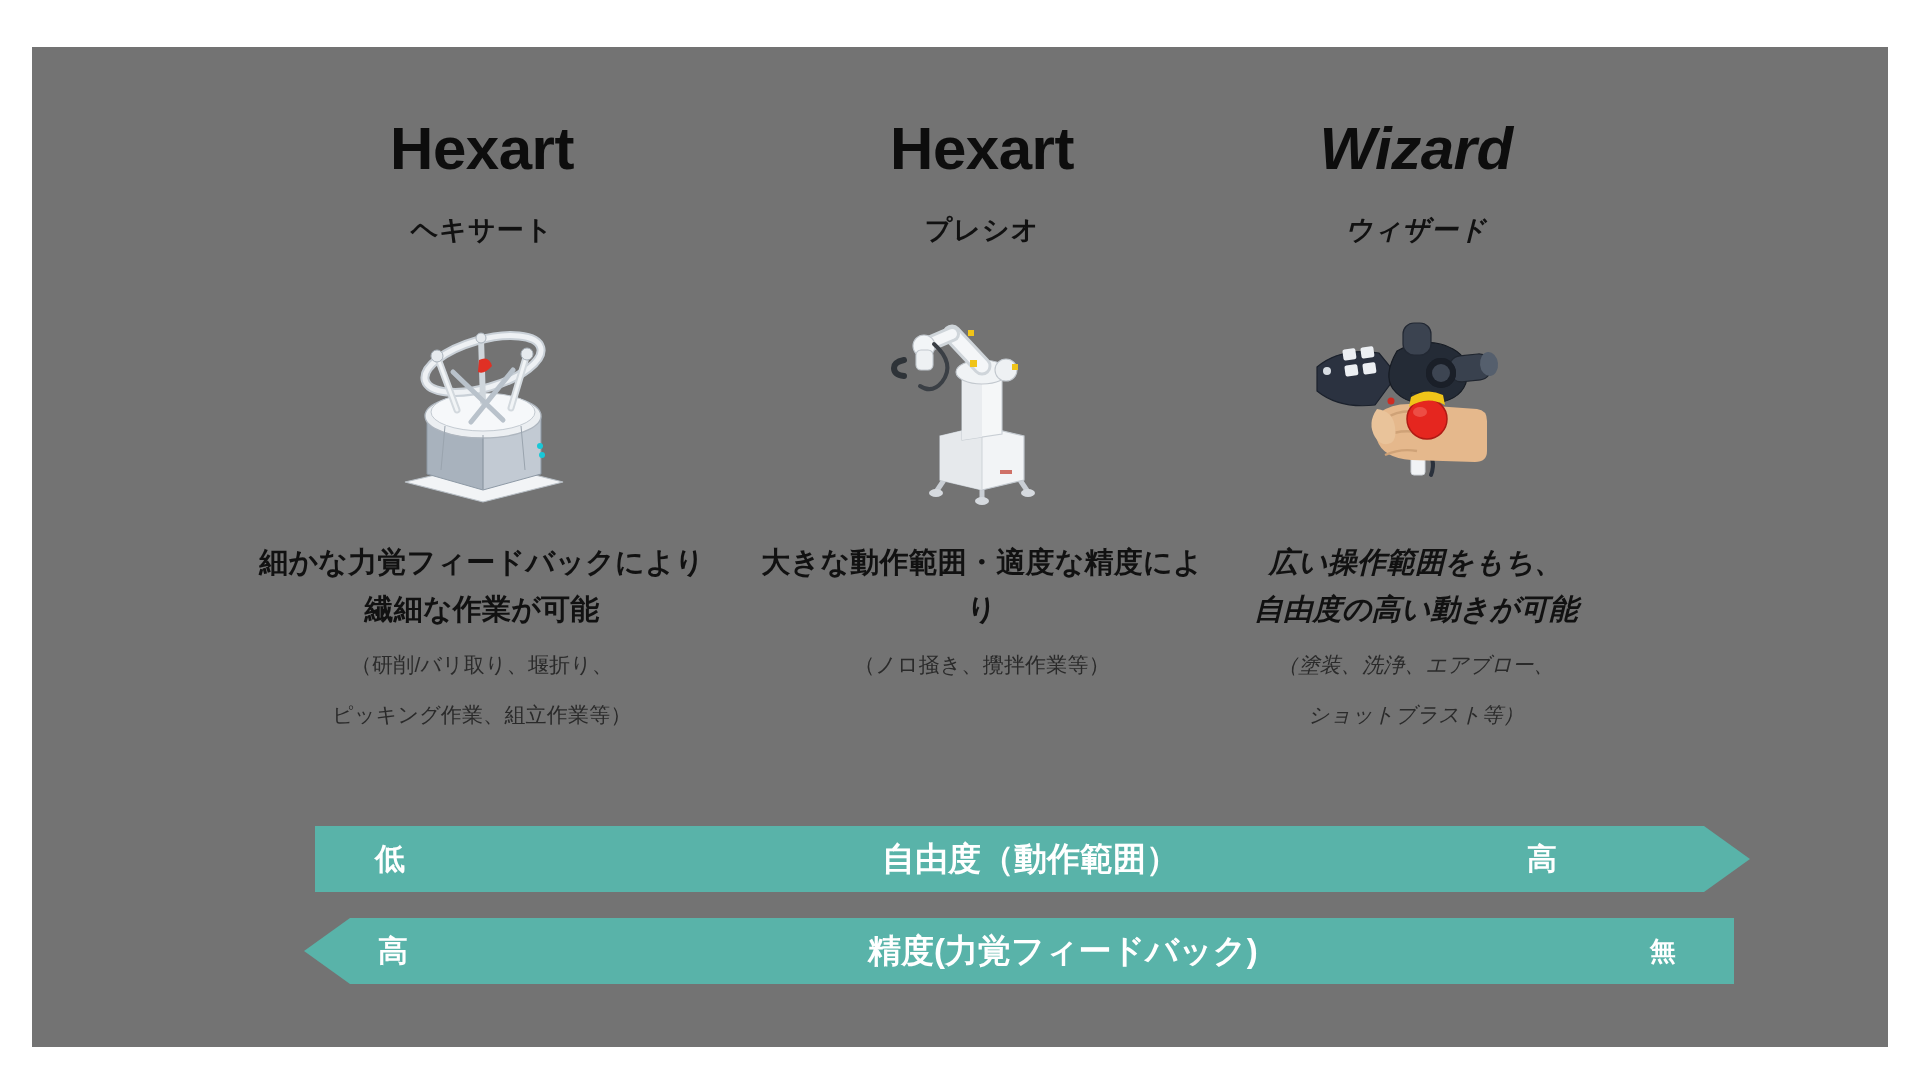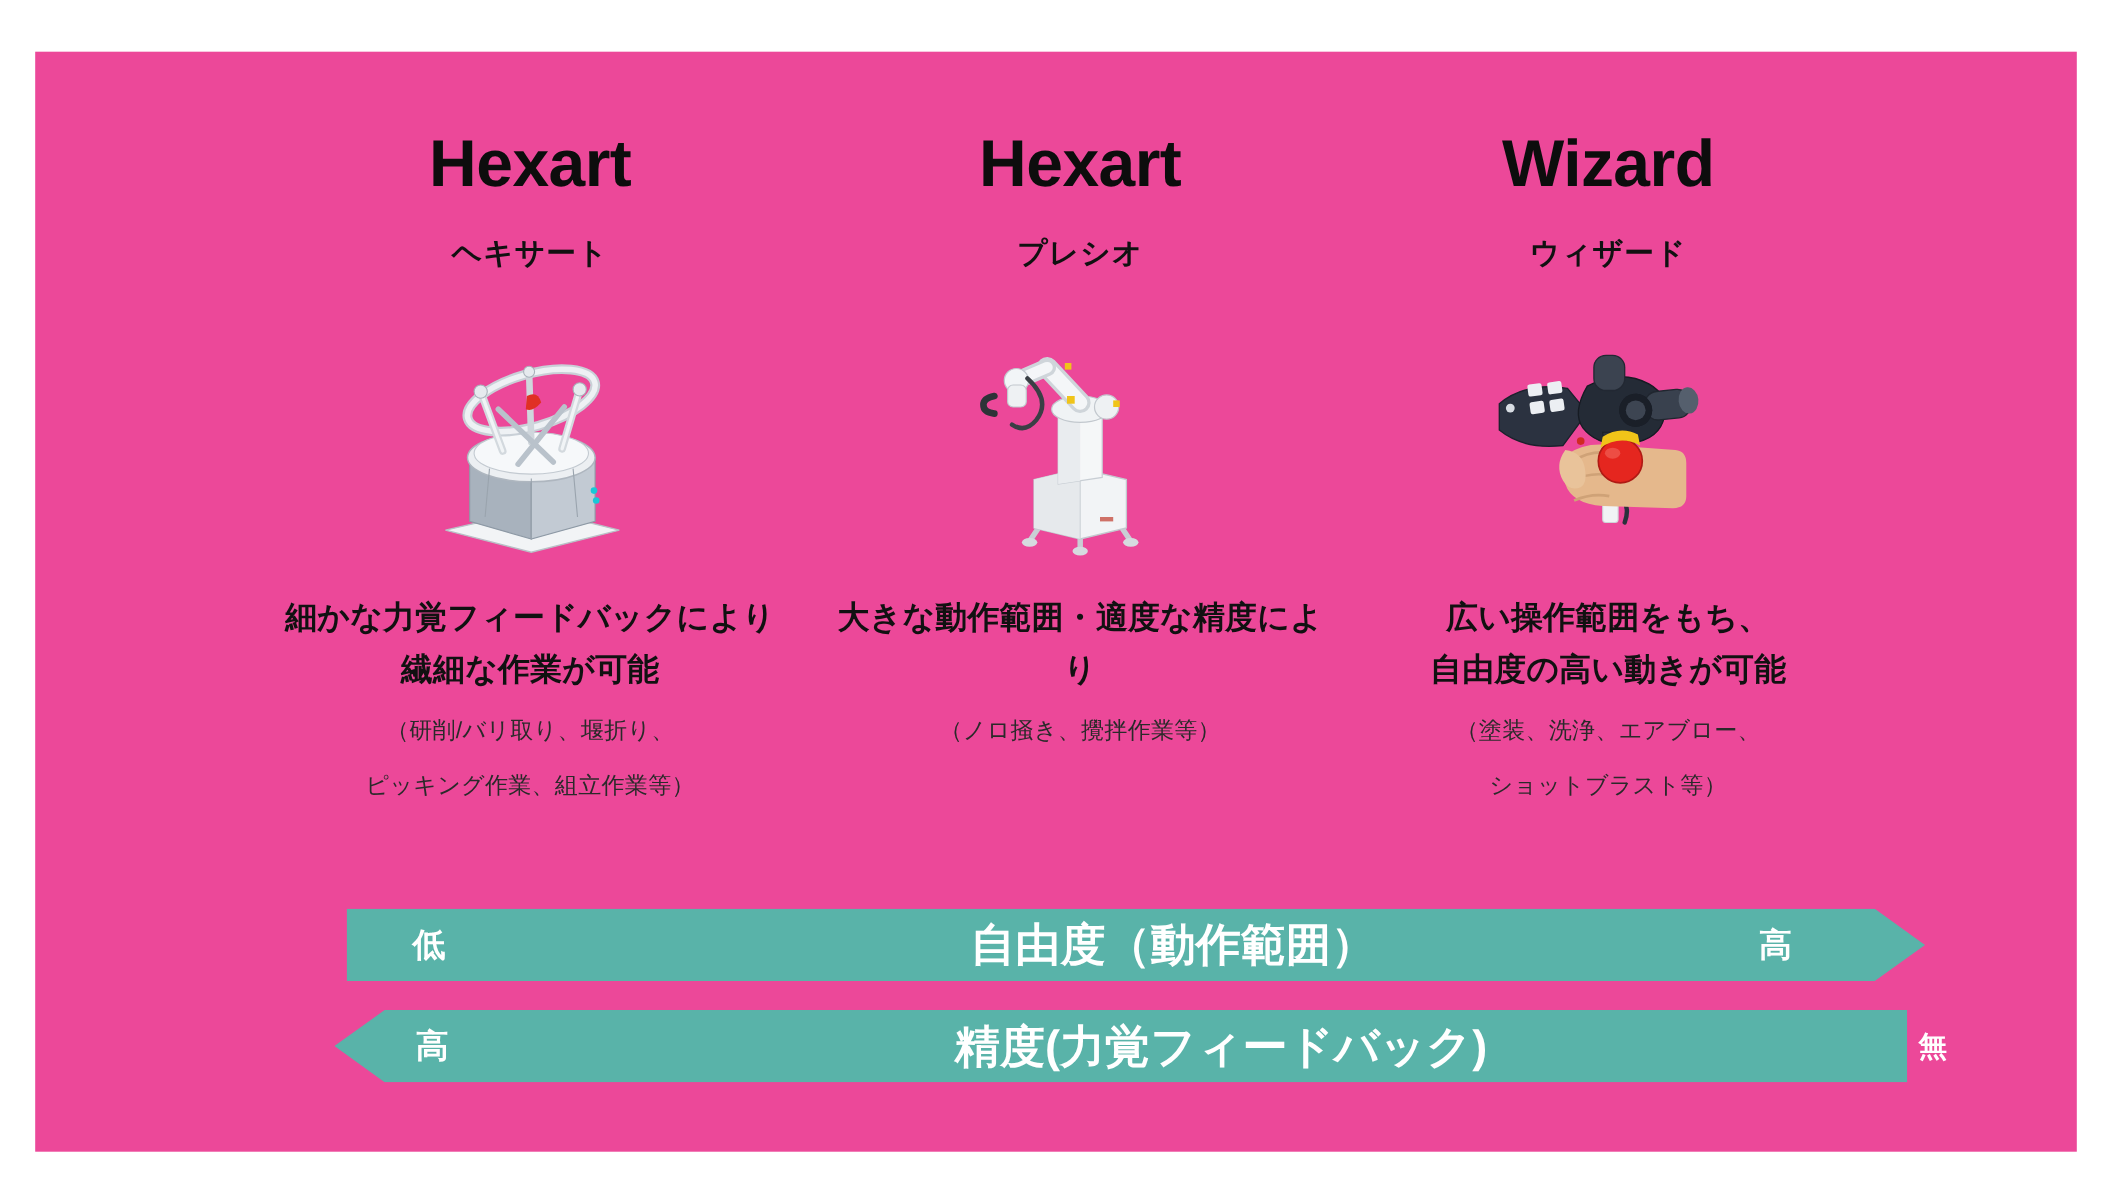--- a/index.html
+++ b/index.html
@@ -12,41 +12,41 @@
     overflow: hidden;
     font-family: "Liberation Sans", "DejaVu Sans", sans-serif;
   }
 
   #slide-canvas {
     position: absolute;
     left: 32px;
     top: 47px;
     width: 1856px;
     height: 1000px;
-    background: #ec4899;
+    background: #737373;
   }
 
   
   .columns-row {
     position: absolute;
     left: 0;
     top: 0;
     width: 1856px;
     height: 730px;
   }
 
   .product-col {
     position: absolute;
     top: 70px;
     width: 460px;
     text-align: center;
   }
   .product-col.col-0 { left: 220px; }
   .product-col.col-1 { left: 720px; }
-  .product-col.col-2 { left: 1200px; }
+  .product-col.col-2 { left: 1154px; font-style: italic; }
 
   .product-name {
     font-size: 60px;
     font-weight: bold;
     color: #0d0d0d;
     letter-spacing: -0.5px;
     line-height: 1.05;
     margin: 0;
   }
 
@@ -106,21 +106,21 @@
     clip-path: polygon(46px 0, 100% 0, 100% 100%, 46px 100%, 0 50%);
   }
 
   .axis-label-start, .axis-label-end, .axis-title {
     position: relative;
     z-index: 2;
     white-space: nowrap;
   }
   .axis-label-start { font-size: 30px; }
   .axis-label-end   { font-size: 30px; }
-  .axis-title       { font-size: 41px; }
+  .axis-title       { font-size: 33px; }
 
   #axis-freedom {
     left: 283px;
     top: 779px;
     width: 1435px;
   }
   #axis-freedom .axis-label-start { margin-left: 60px; }
   #axis-freedom .axis-title { margin-left: 477px; }
   #axis-freedom .axis-label-end { margin-left: 348px; }
 

